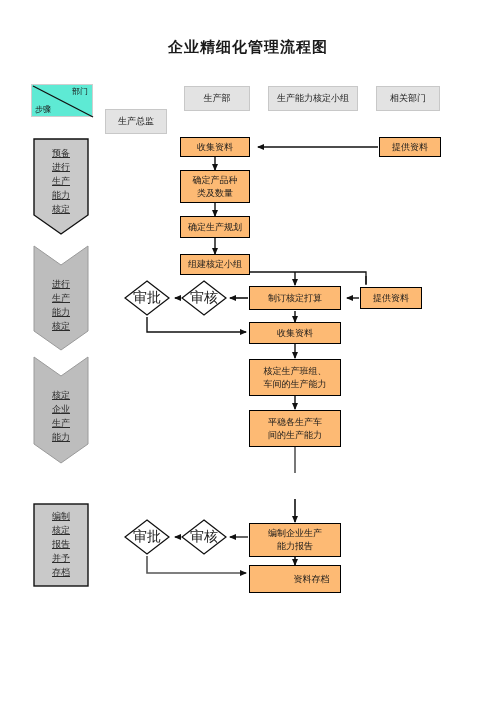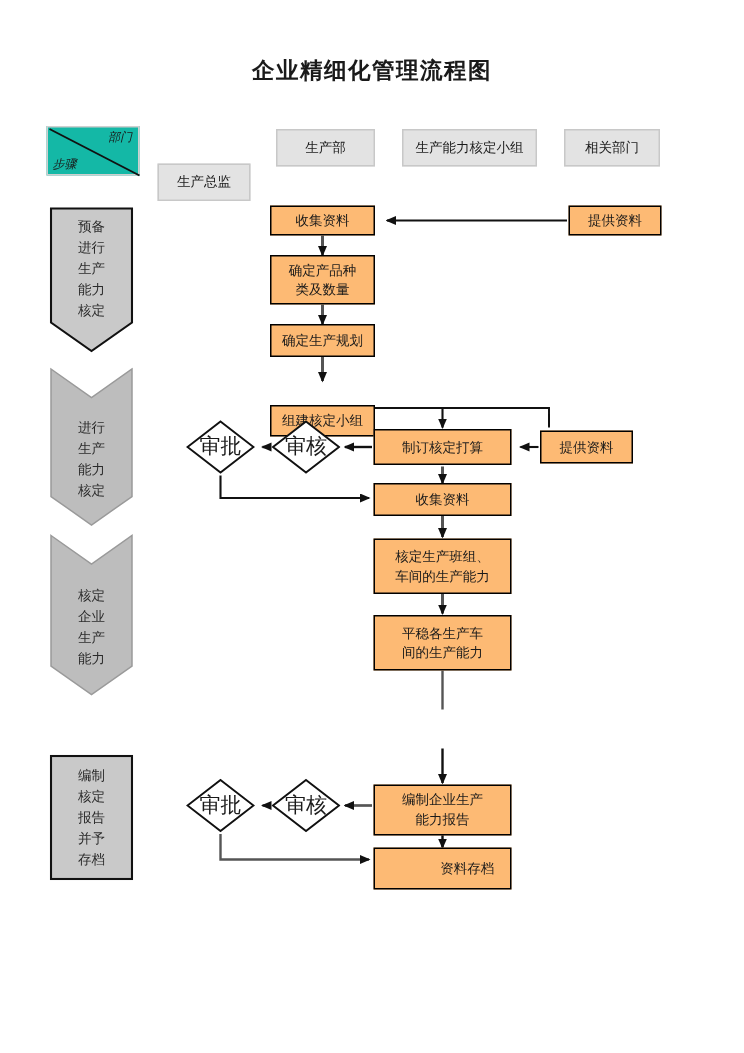--- a/index.html
+++ b/index.html
@@ -17,21 +17,21 @@
     font-family:"Liberation Serif","DejaVu Serif",serif;
   }
 
   
   .hdr{
     background:#e3e3e3;border:1px solid #c8c8c8;
     display:flex;align-items:center;justify-content:center;
     font-size:9px;color:#1a1a1a;height:25px;
   }
   .corner{
-    background:#14b8a6;border:1px solid #cfcfcf;height:33px;position:absolute;font-style:italic;
+    background:#5eead4;border:1px solid #cfcfcf;height:33px;position:absolute;
   }
   .corner .lbl-dept{position:absolute;right:4px;top:1px;font-size:8px;}
   .corner .lbl-step{position:absolute;left:3px;bottom:1px;font-size:8px;}
   .corner svg{position:absolute;left:0;top:0;}
 
   
   .pbox{
     background:#fdba74;border:1.4px solid #000000;
     display:flex;align-items:center;justify-content:center;
     text-align:center;font-size:9px;line-height:13px;padding:1px 2px;
@@ -43,22 +43,22 @@
   .dia span{
     position:absolute;left:0;top:0;width:46px;height:36px;
     display:flex;align-items:center;justify-content:center;
     font-size:14px;
   }
 
   
   .stage svg{position:absolute;left:0;top:0;}
   .stage span{
     position:absolute;left:0;width:100%;
-    display:flex;flex-direction:column;align-items:center;justify-content:center;
-    font-size:9px;line-height:14px;color:#2b2b2b;text-align:center;
+    display:flex;flex-direction:column;align-items:center;
+    font-size:9px;line-height:14px;color:#2b2b2b;text-align:center;text-decoration:underline;
   }
   .stage span i{font-style:normal;display:block;}
 </style>
 </head>
 <body>
 
 <div id="canvas">
 
   <div class="abs title">企业精细化管理流程图</div>
 
@@ -179,21 +179,21 @@
 
   <div class="abs pbox" style="left:379px;top:137px;width:62px;height:20px;">提供资料</div>
 
   <div class="abs pbox" style="left:180px;top:170px;width:70px;height:33px;flex-direction:column;">
     <span>确定产品种</span>
     <span>类及数量</span>
   </div>
 
   <div class="abs pbox" style="left:180px;top:216px;width:70px;height:22px;">确定生产规划</div>
 
-  <div class="abs pbox" style="left:180px;top:270px;width:70px;height:21px;">组建核定小组</div>
+  <div class="abs pbox" style="left:180px;top:254px;width:70px;height:21px;">组建核定小组</div>
 
   <div class="abs pbox" style="left:249px;top:286px;width:92px;height:24px;">制订核定打算</div>
 
   <div class="abs pbox" style="left:360px;top:287px;width:62px;height:22px;">提供资料</div>
 
   <div class="abs pbox" style="left:249px;top:322px;width:92px;height:22px;">收集资料</div>
 
   <div class="abs pbox" style="left:249px;top:359px;width:92px;height:37px;flex-direction:column;">
     <span>核定生产班组、</span>
     <span>车间的生产能力</span>

